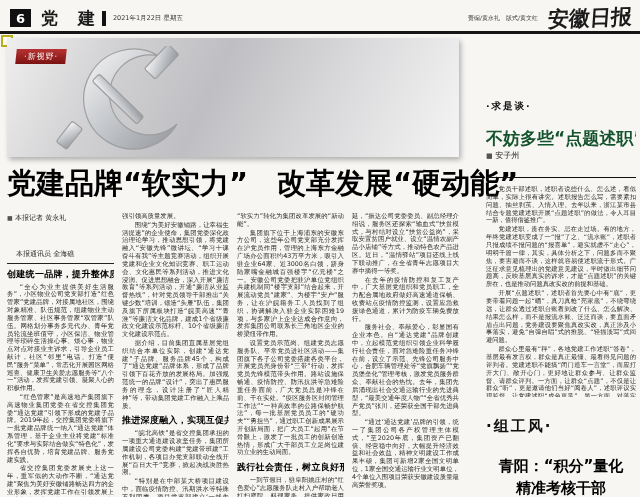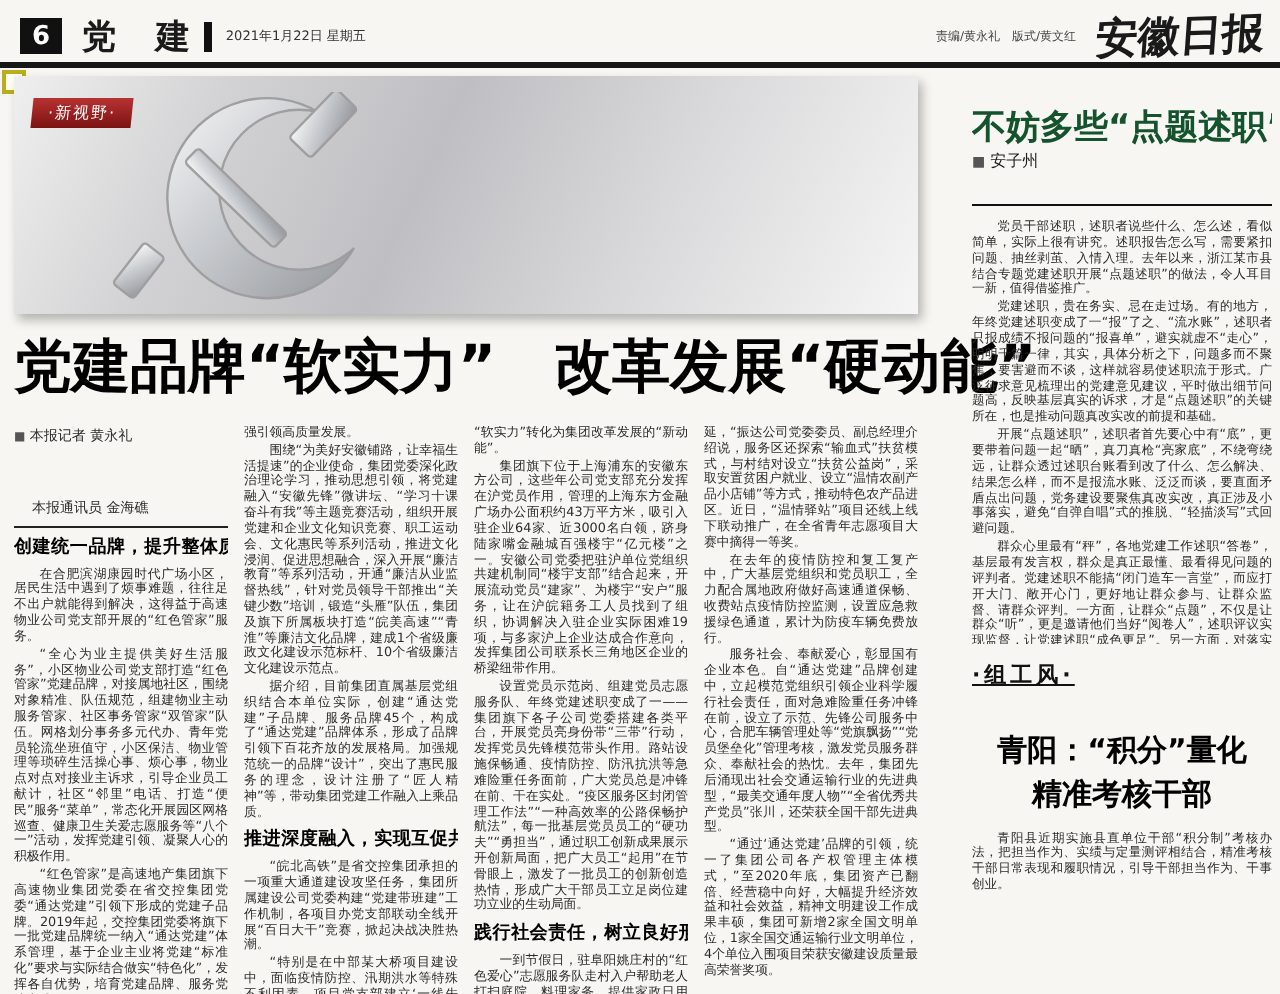--- a/index.html
+++ b/index.html
@@ -39,21 +39,21 @@
   .subhead{font-weight:bold;font-size:9px;margin:5px 0 4px 0;letter-spacing:.3px;color:#000;white-space:nowrap;}
   
   .sidebar{position:absolute;left:486px;top:38px;width:150px;bottom:0;overflow:hidden;}
   .sb-label{font-weight:bold;font-size:9.5px;letter-spacing:2px;margin-top:62px;color:#111;}
   .sb-title{font-size:17px;font-weight:900;margin-top:14px;text-align:center;white-space:nowrap;color:#14532d;}
   .sb-author{font-size:8px;border-bottom:1.5px solid #111;padding-bottom:16px;}
   .sb-author .bmark{font-size:7px;}
   .sb-body{margin-top:7px;font-size:6.3px;line-height:1.25;text-align:justify;color:#2b2b2b;
            height:212px;overflow:hidden;}
   .sb-body p,.sb-body2 p{margin:0 0 1px 0;text-indent:2em;}
-  .sb-label2{font-weight:bold;font-size:11px;letter-spacing:2px;margin-top:8px;color:#111;text-decoration:underline;}
+  .sb-label2{font-weight:bold;font-size:15px;letter-spacing:2px;margin-top:20px;color:#111;}
   .sb-title2{font-size:15px;font-weight:700;text-align:center;line-height:1.45;margin-top:20px;color:#000;}
   .sb-body2{margin-top:7px;font-size:6.3px;line-height:1.25;text-align:justify;color:#2b2b2b;overflow:hidden;}
 </style>
 </head>
 <body>
 
 <div id="page">
 
   <div class="hdr">
     <div class="pageno">6</div>
@@ -90,55 +90,55 @@
     <div class="headline">党建品牌“软实力”　改革发展“硬动能”</div>
 
     <div class="cols">
 
       <div class="col">
         <div class="byline">
           <div><span class="bmark">■</span> <span>本报记者 黄永礼</span></div>
           <div class="b2">本报通讯员 金海礁</div>
         </div>
         <div class="subhead">创建统一品牌，提升整体质效</div>
-        <p>在合肥滨湖康园时代广场小区，居民生活中遇到了烦事难题，往往足不出户就能得到解决，这得益于高速物业公司党支部开展的“红色管家”服务。</p>
         <p>“全心为业主提供美好生活服务”，小区物业公司党支部打造“红色管家”党建品牌，对接属地社区，围绕对象精准、队伍规范，组建物业主动服务管家、社区事务管家“双管家”队伍。网格划分事务多元代办、青年党员轮流坐班值守，小区保洁、物业管理等琐碎生活操心事、烦心事，物业点对点对接业主诉求，引导企业员工献计，社区“邻里”电话、打造“便民”服务“菜单”，常态化开展园区网格巡查、健康卫生关爱志愿服务等“八个一”活动，发挥党建引领、凝聚人心的积极作用。</p>
         <p>“红色管家”是高速地产集团旗下高速物业集团党委在省交控集团党委“通达党建”引领下形成的党建子品牌。2019年起，交控集团党委将旗下一批党建品牌统一纳入“通达党建”体系管理，基于企业主业将党建“标准化”要求与实际结合做实“特色化”，发挥各自优势，培育党建品牌、服务党建实践。</p>
         <p>省交控集团党委发展史上这一年，重军似的大动作不断，“通达党建”聚焦为美好安徽铺路畅达四方的企业形象，发挥党建工作在引领发展上的主渠道、主阵地作用，让党员积极担当作为，把党建融入生产经营各场景，一举多得，推动基层党组织建设发展壮大，集团党委推动通达打造品牌、凝聚组织同心力量，开展党建理念、文化聚力、服务回馈三大行动，着力实现“双融一达”目标，抓好通达党建工作体系各生产经营环节衔接，标准党建工作融入企业文化阵地，夯实高质量党建工作，以高质量党建加</p>
       </div>
 
       <div class="col">
         <p style="text-indent:0">强引领高质量发展。</p>
         <p>围绕“为美好安徽铺路，让幸福生活提速”的企业使命，集团党委深化政治理论学习，推动思想引领，将党建融入“安徽先锋”微讲坛、“学习十课 奋斗有我”等主题竞赛活动，组织开展党建和企业文化知识竞赛、职工运动会、文化惠民等系列活动，推进文化浸润、促进思想融合，深入开展“廉洁教育”等系列活动，开通“廉洁从业监督热线”，针对党员领导干部推出“关键少数”培训，锻造“头雁”队伍，集团及旗下所属板块打造“皖美高速”“青淮”等廉洁文化品牌，建成1个省级廉政文化建设示范标杆、10个省级廉洁文化建设示范点。</p>
         <p>据介绍，目前集团直属基层党组织结合本单位实际，创建“通达党建”子品牌、服务品牌45个，构成了“通达党建”品牌体系，形成了品牌引领下百花齐放的发展格局。加强规范统一的品牌“设计”，突出了惠民服务的理念，设计注册了“匠人精神”等，带动集团党建工作融入上乘品质。</p>
         <div class="subhead">推进深度融入，实现互促共进</div>
         <p>“皖北高铁”是省交控集团承担的一项重大通道建设攻坚任务，集团所属建设公司党委构建“党建带班建”工作机制，各项目办党支部联动全线开展“百日大干”竞赛，掀起决战决胜热潮。</p>
         <p>“特别是在中部某大桥项目建设中，面临疫情防控、汛期洪水等特殊不利因素，项目党支部建立‘一线先锋’党建引领模式，把总工以上管理和工程骨干编成4个突击队调度作业，带动党员千方百计攻坚，”建设公司党委副书记介绍，去年9月，该项目提前竣工，较计划工期提前3个月。</p>
 
       </div>
 
       <div class="col">
         <p style="text-indent:0">“软实力”转化为集团改革发展的“新动能”。</p>
         <p>集团旗下位于上海浦东的安徽东方公司，这些年公司党支部充分发挥在沪党员作用，管理的上海东方金融广场办公面积约43万平方米，吸引入驻企业64家、近3000名白领，跻身陆家嘴金融城百强楼宇“亿元楼”之一。安徽公司党委把驻沪单位党组织共建机制同“楼宇支部”结合起来，开展流动党员“建家”、为楼宇“安户”服务，让在沪皖籍务工人员找到了组织，协调解决入驻企业实际困难19项，与多家沪上企业达成合作意向，发挥集团公司联系长三角地区企业的桥梁纽带作用。</p>
-        <p>设置党员示范岗、组建党员志愿服务队、年终党建述职变成了一——集团旗下各子公司党委搭建各类平台，开展党员亮身份带“三带”行动，发挥党员先锋模范带头作用。路站设施保畅通、疫情防控、防汛抗洪等急难险重任务面前，广大党员总是冲锋在前、干在实处。“疫区服务区封闭管理工作法”“一种高效率的公路保畅护航法”，每一批基层党员员工的“硬功夫”“勇担当”，通过职工创新成果展示开创新局面，把广大员工“起用”在节骨眼上，激发了一批员工的创新创造热情，形成广大干部员工立足岗位建功立业的生动局面。</p>
+        <p>设置党员示范岗、组建党员志愿服务队、平常党员进社区活动——集团旗下各子公司党委搭建各类平台，开展党员亮身份带“三带”行动，发挥党员先锋模范带头作用。路站设施保畅通、疫情防控、防汛抗洪等急难险重任务面前，广大党员总是冲锋在前、干在实处。“疫区服务区封闭管理工作法”“一种高效率的公路保畅护航法”，每一批基层党员员工的“硬功夫”“勇担当”，通过职工创新成果展示开创新局面，把广大员工“起用”在节骨眼上，激发了一批员工的创新创造热情，形成广大干部员工立足岗位建功立业的生动局面。</p>
         <div class="subhead">践行社会责任，树立良好形象</div>
         <p>一到节假日，驻阜阳姚庄村的“红色爱心”志愿服务队走村入户帮助老人打扫庭院、料理家务，提供家政日用品。2016年以来，省交控集团联合开展驻村帮扶，“四小平”志愿公益服务，持续做好帮扶困难群体、关爱留守儿童，助力脱贫攻坚和乡村振兴。</p>
 
       </div>
 
       <div class="col">
         <p style="text-indent:0">延，“振达公司党委委员、副总经理介绍说，服务区还探索“输血式”扶贫模式，与村结对设立“扶贫公益岗”，采取安置贫困户就业、设立“温情农副产品小店铺”等方式，推动特色农产品进区。近日，“温情驿站”项目还线上线下联动推广，在全省青年志愿项目大赛中摘得一等奖。</p>
         <p>在去年的疫情防控和复工复产中，广大基层党组织和党员职工，全力配合属地政府做好高速通道保畅、收费站点疫情防控监测，设置应急救援绿色通道，累计为防疫车辆免费放行。</p>
         <p>服务社会、奉献爱心，彰显国有企业本色。自“通达党建”品牌创建中，立起模范党组织引领企业科学履行社会责任，面对急难险重任务冲锋在前，设立了示范、先锋公司服务中心，合肥车辆管理处等“党旗飘扬”“党员堡垒化”管理考核，激发党员服务群众、奉献社会的热忱。去年，集团先后涌现出社会交通运输行业的先进典型，“最美交通年度人物”“全省优秀共产党员”张川，还荣获全国干部先进典型。</p>
         <p>“通过‘通达党建’品牌的引领，统一了集团公司各产权管理主体模式，”至2020年底，集团资产已翻倍、经营稳中向好，大幅提升经济效益和社会效益，精神文明建设工作成果丰硕，集团可新增2家全国文明单位，1家全国交通运输行业文明单位，4个单位入围项目荣获安徽建设质量最高荣誉奖项。</p>
       </div>
     </div>
   </div>
 
   <div class="sidebar">
+    <div class="sb-label">·求是谈·</div>
     <div class="sb-title">不妨多些“点题述职”</div>
     <div class="sb-author"><span class="bmark">■</span> <span>安子州</span></div>
     <div class="sb-body">
       <p>党员干部述职，述职者说些什么、怎么述，看似简单，实际上很有讲究。述职报告怎么写，需要紧扣问题、抽丝剥茧、入情入理。去年以来，浙江某市县结合专题党建述职开展“点题述职”的做法，令人耳目一新，值得借鉴推广。</p>
       <p>党建述职，贵在务实、忌在走过场。有的地方，年终党建述职变成了一“报”了之、“流水账”，述职者只报成绩不报问题的“报喜单”，避实就虚不“走心”，明明千篇一律，其实，具体分析之下，问题多而不聚焦，要害避而不谈，这样就容易使述职流于形式。广泛征求意见梳理出的党建意见建议，平时做出细节问题高，反映基层真实的诉求，才是“点题述职”的关键所在，也是推动问题真改实改的前提和基础。</p>
       <p>开展“点题述职”，述职者首先要心中有“底”，更要带着问题一起“晒”，真刀真枪“亮家底”，不绕弯绕远，让群众透过述职台账看到改了什么、怎么解决、结果怎么样，而不是报流水账、泛泛而谈，要直面矛盾点出问题，党务建设要聚焦真改实改，真正涉及小事落实，避免“自弹自唱”式的推脱、“轻描淡写”式回避问题。</p>
       <p>群众心里最有“秤”，各地党建工作述职“答卷”，基层最有发言权，群众是真正最懂、最看得见问题的评判者。党建述职不能搞“闭门造车一言堂”，而应打开大门、敞开心门，更好地让群众参与、让群众监督、请群众评判。一方面，让群众“点题”，不仅是让群众“听”，更是邀请他们当好“阅卷人”，述职评议实现监督，让党建述职“成色更足”。另一方面，对落实建议要持之以恒，真正落实群众交办意见，要及时督查反馈、照单改进，防止述职走过场、述而不答，从而让“点题党建述职机制”真正深入人心。</p>
     </div>
     <div class="sb-label2">·组工风·</div>
     <div class="sb-title2">

